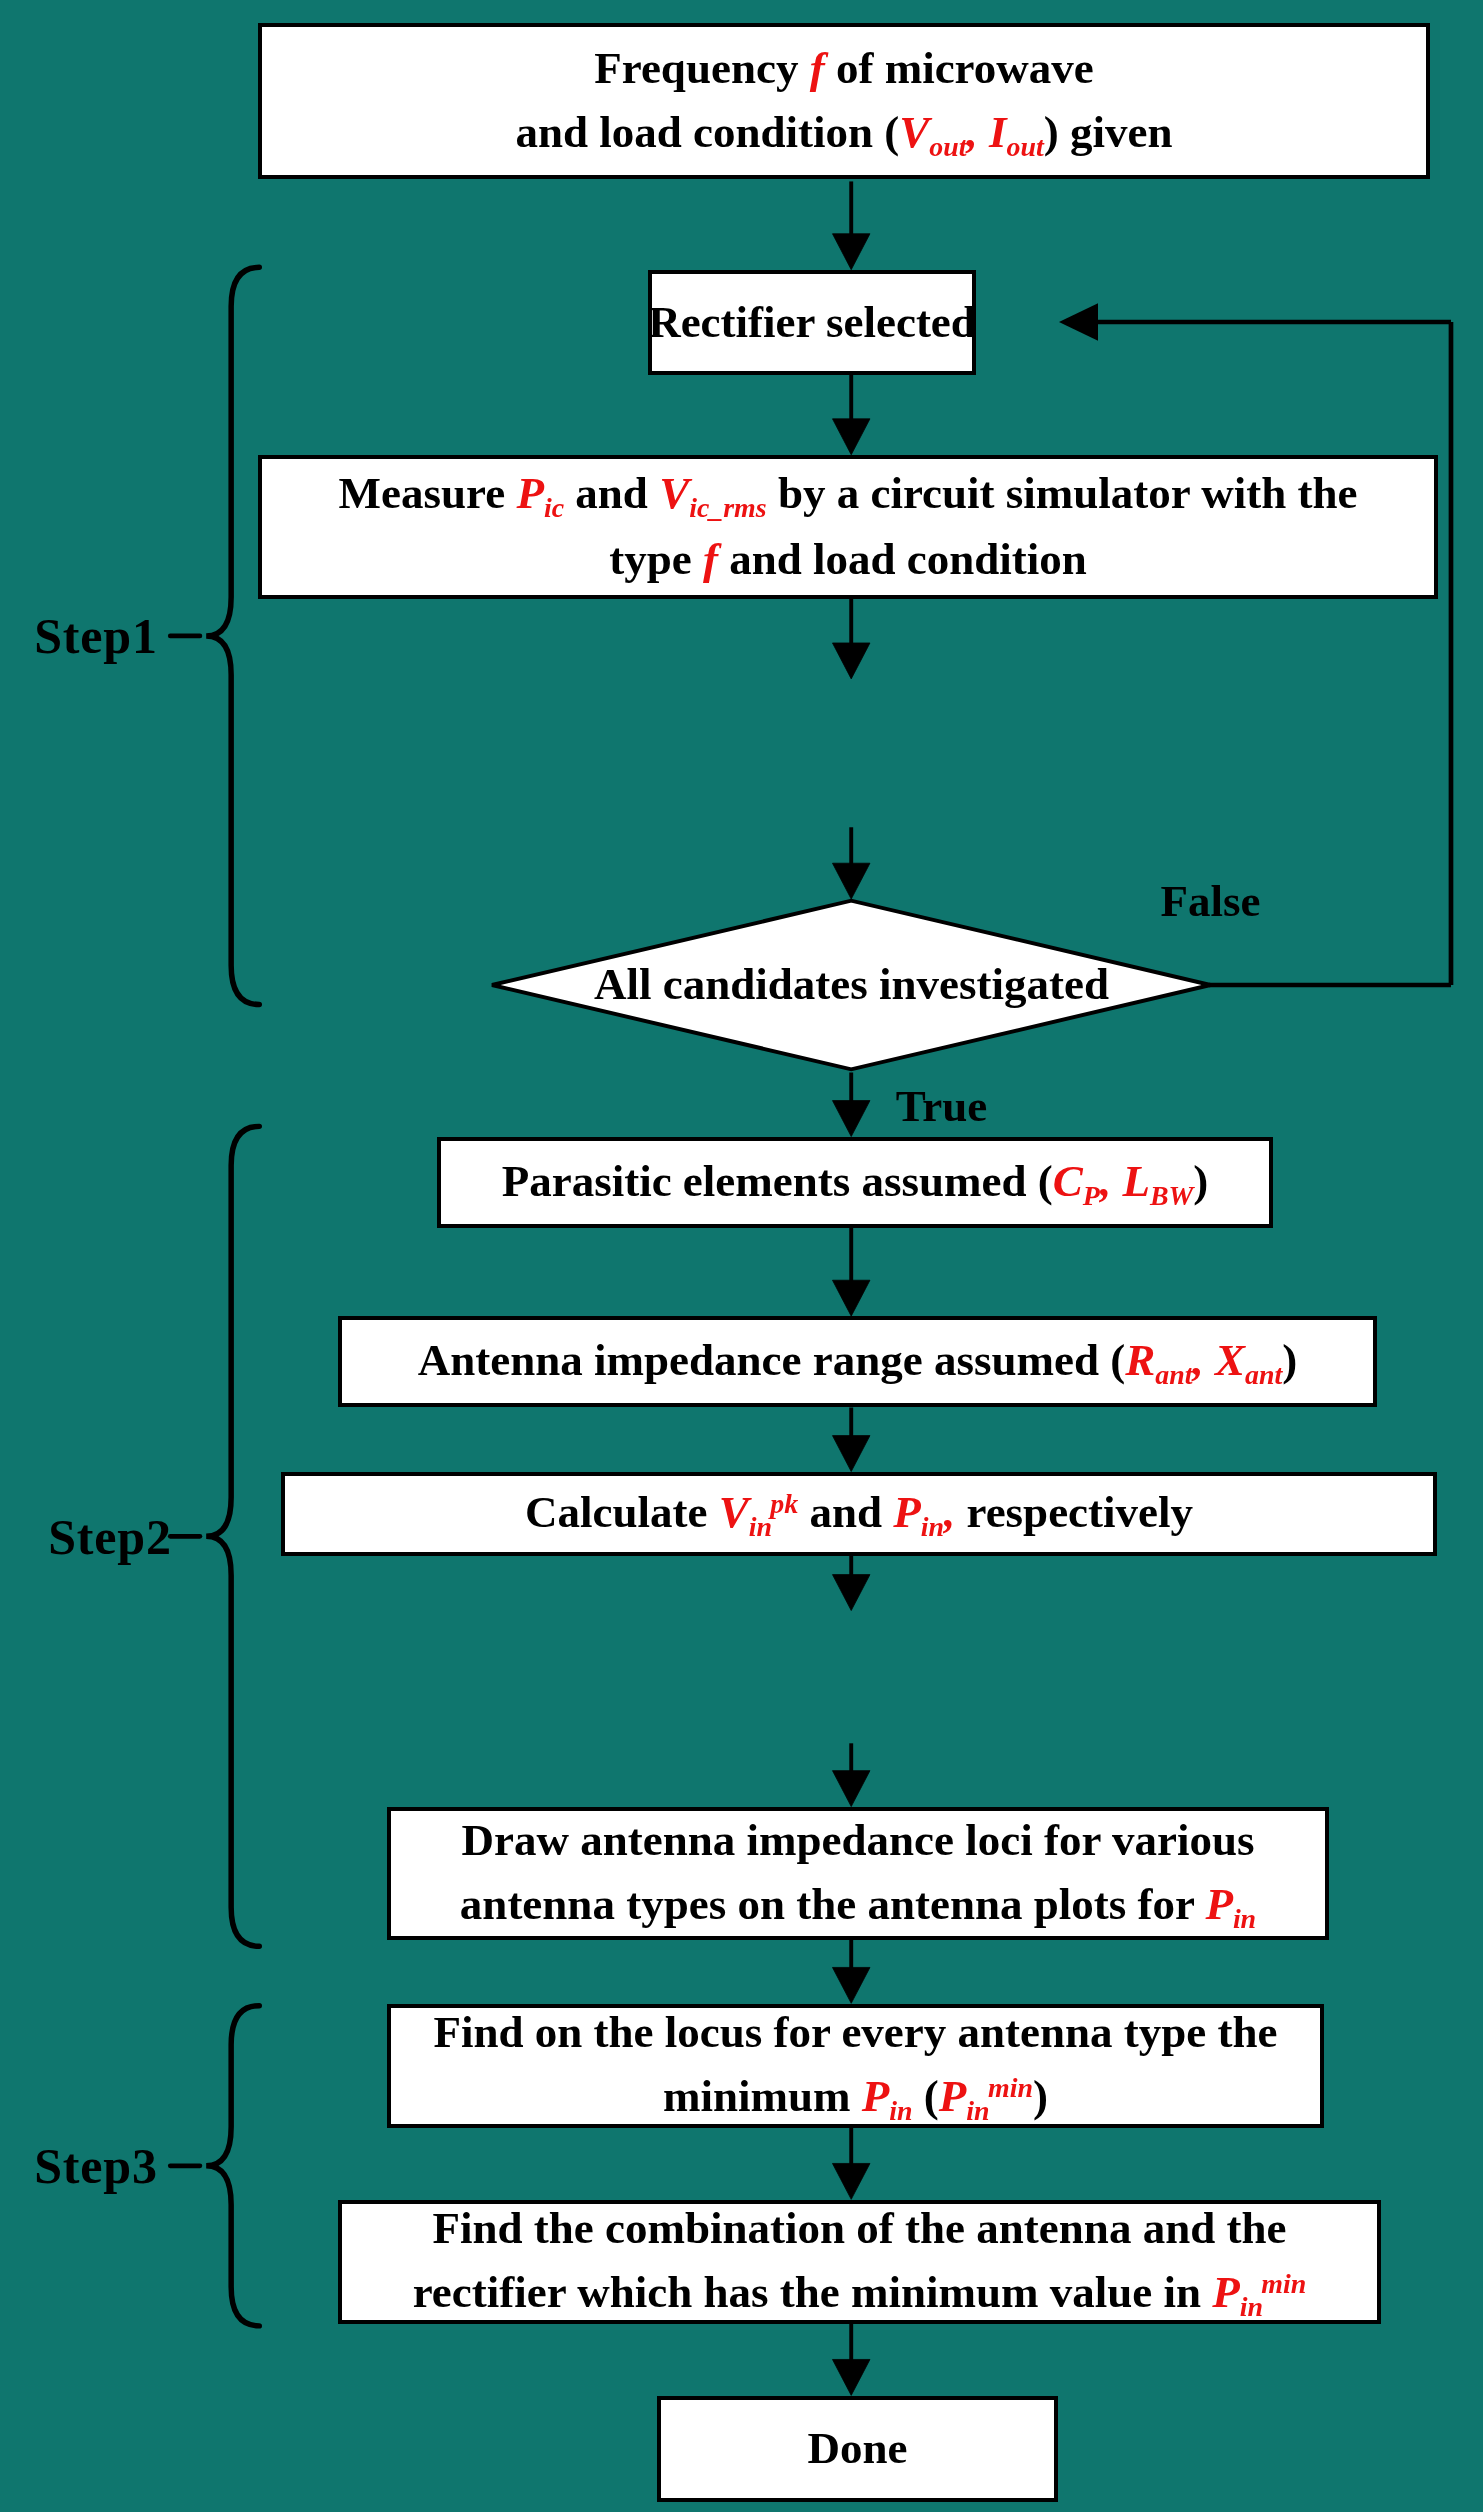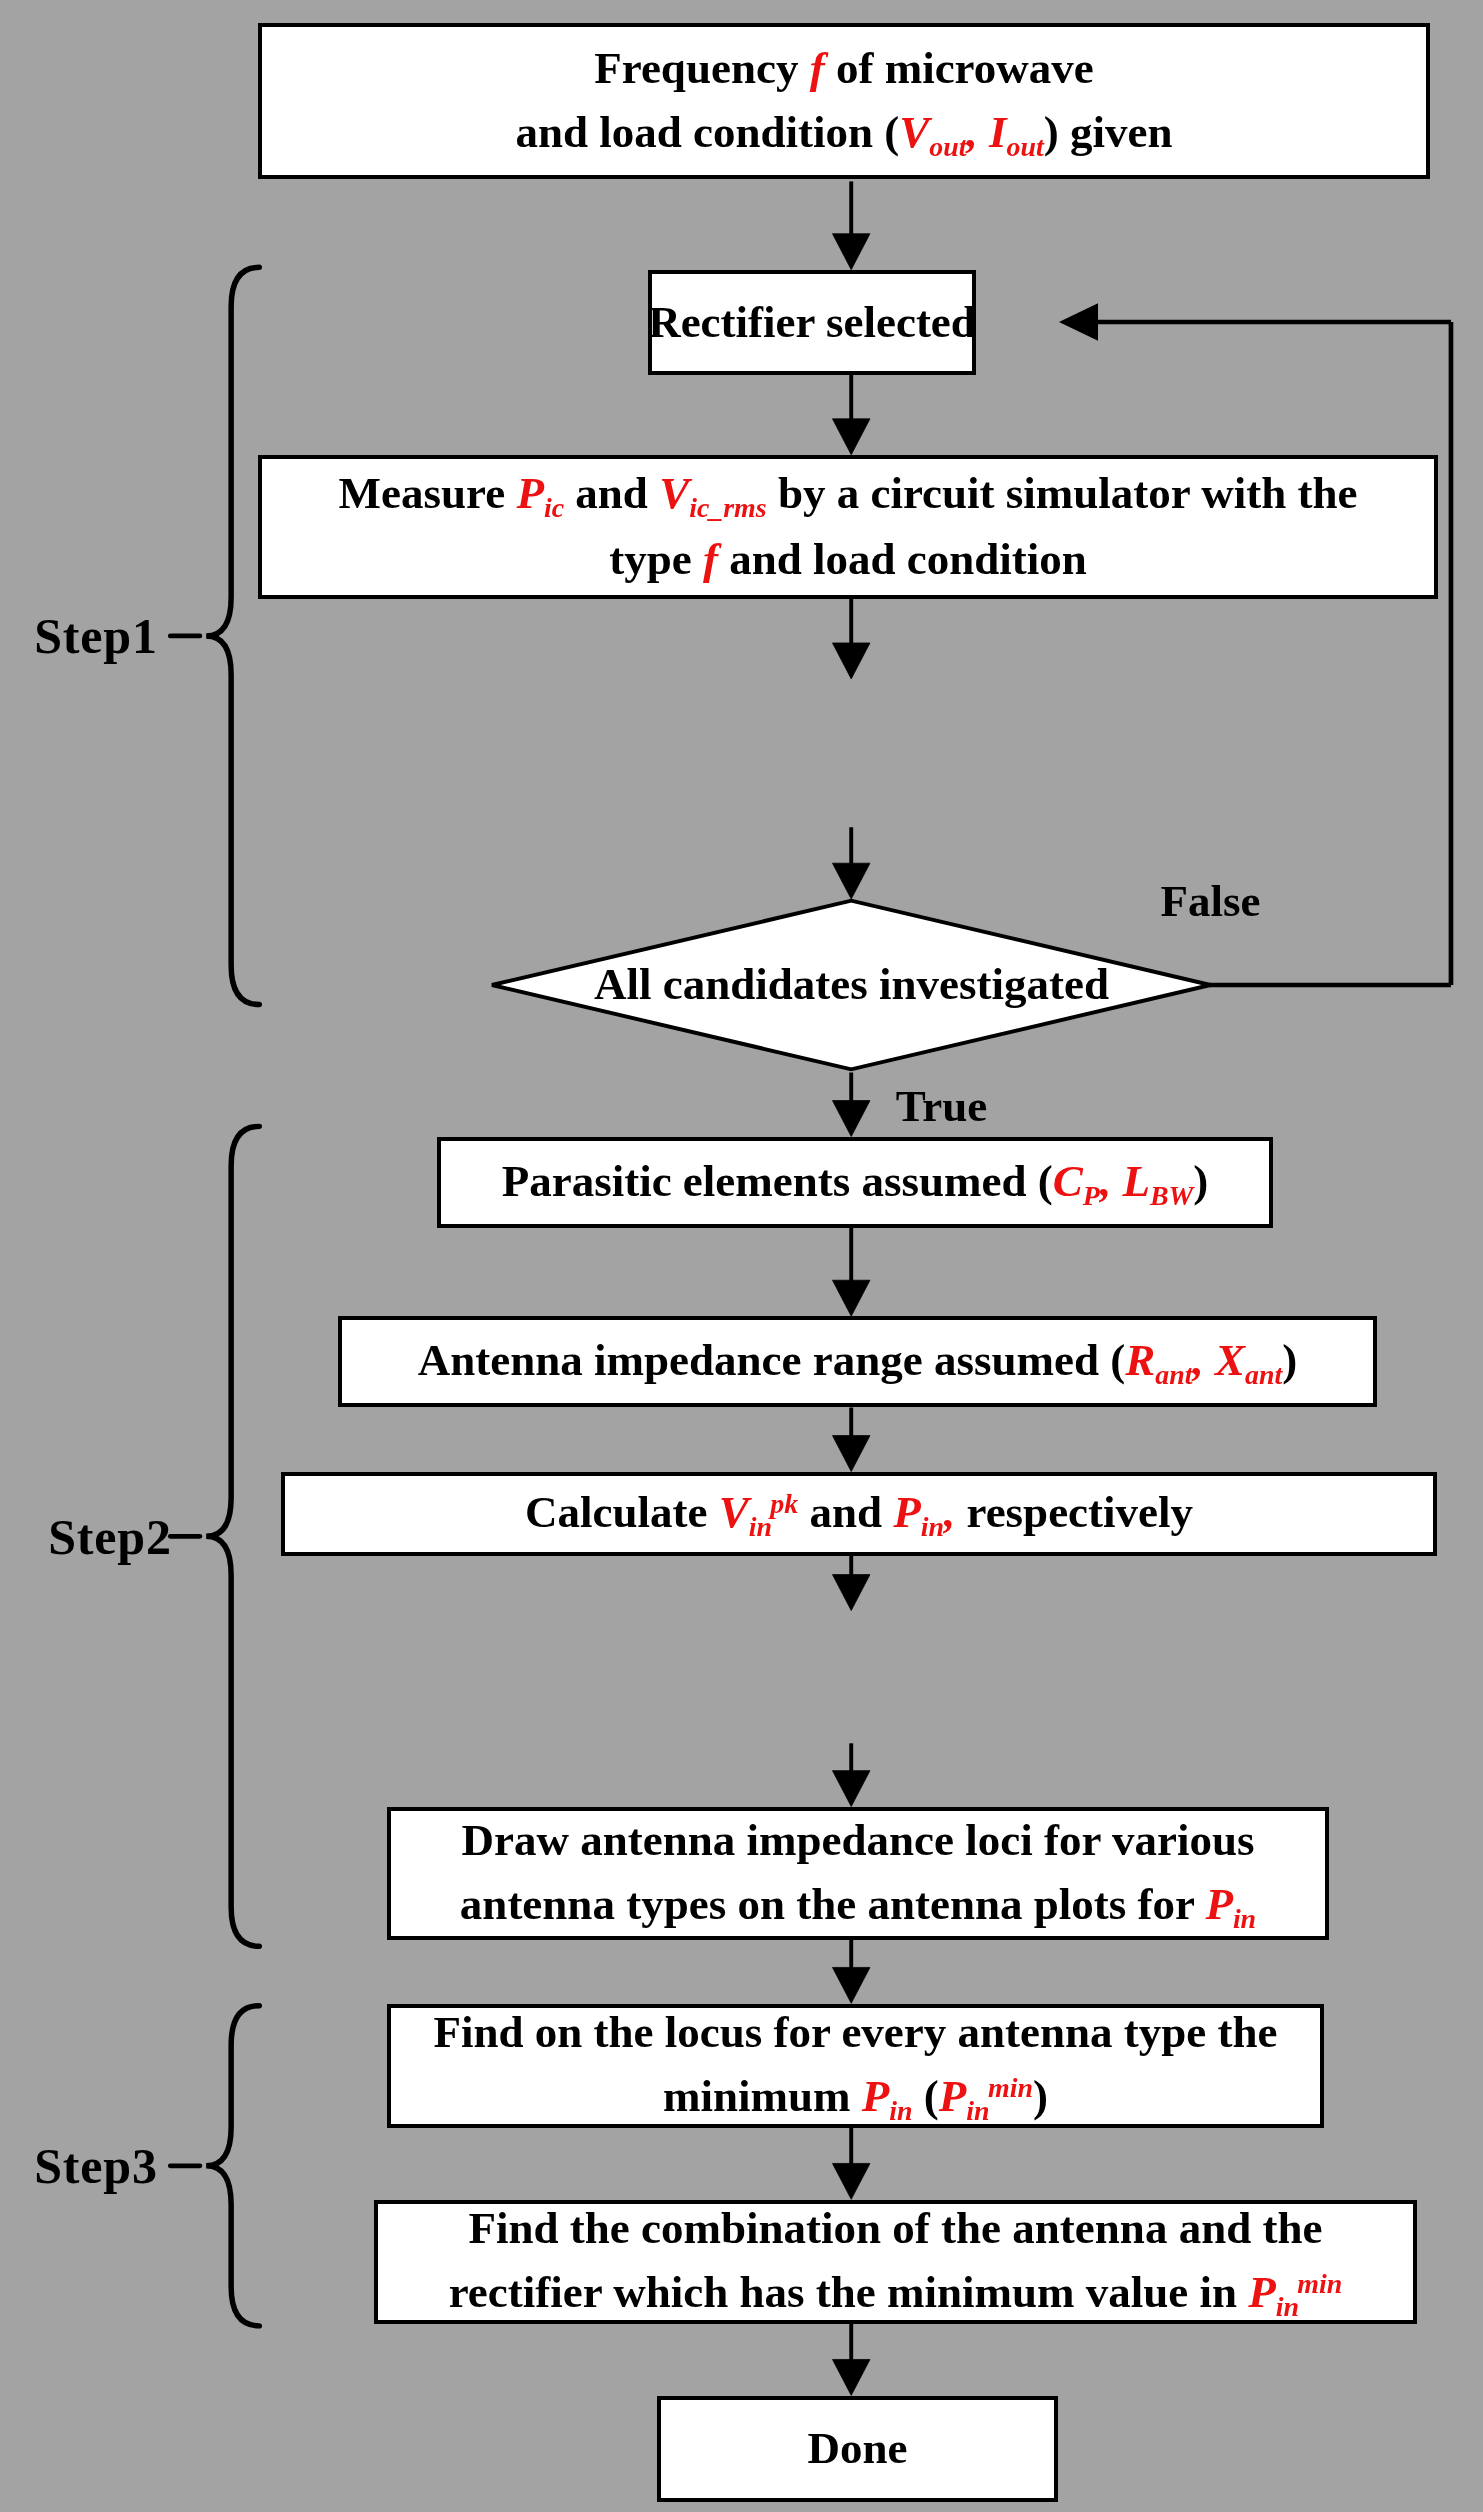--- a/index.html
+++ b/index.html
@@ -1,19 +1,19 @@
 <!DOCTYPE html>
 <html style="font-size:12.5px"><head>
 <meta charset="utf-8">
 <style>
   html,body{margin:0;padding:0;background:#ffffff;}
   .canvas{
     position:relative;
     width:1483px;height:2512px;
-    background:#a3a3a3;
+    background:#0f766e;
     font-family:"Liberation Serif", serif;
     font-weight:bold;
     color:#000000;
     overflow:hidden;
   }
   .layer{position:absolute;left:0;top:0;z-index:0;}
   .node{
     position:absolute;
     box-sizing:border-box;
     border:4.7px solid #000000;
@@ -128,21 +128,21 @@
   <div class="node" style="left:387px;top:1807px;width:942px;height:133px;align-items:center;">
       <div class="line"><span class="seg-k">Draw antenna impedance loci for various</span></div>
       <div class="line"><span class="seg-k">antenna types on the antenna plots for </span><span class="seg-r">P</span><span class="seg-rs">in</span></div>
     </div>
 
   <div class="node" style="left:387px;top:2004px;width:937px;height:124px;">
       <div class="line"><span class="seg-k">Find on the locus for every antenna type the</span></div>
       <div class="line"><span class="seg-k">minimum </span><span class="seg-r">P</span><span class="seg-rs">in</span><span class="seg-k"> (</span><span class="seg-r">P</span><span class="seg-rs">in</span><span class="seg-rp">min</span><span class="seg-k">)</span></div>
     </div>
 
-  <div class="node" style="left:338px;top:2200px;width:1043px;height:124px;margin-left:36px;">
+  <div class="node" style="left:338px;top:2200px;width:1043px;height:124px;">
       <div class="line"><span class="seg-k">Find the combination of the antenna and the</span></div>
       <div class="line"><span class="seg-k">rectifier which has the minimum value in </span><span class="seg-r">P</span><span class="seg-rs">in</span><span class="seg-rp">min</span></div>
     </div>
 
   <div class="node" style="left:657px;top:2396px;width:401px;height:106px;">
       <div class="line"><span class="seg-k">Done</span></div>
     </div>
 
   <div class="plain step-label" style="left:22px;top:606px;width:148px;height:59px;">Step1</div>
   <div class="plain step-label" style="left:36px;top:1507px;width:148px;height:59px;">Step2</div>

